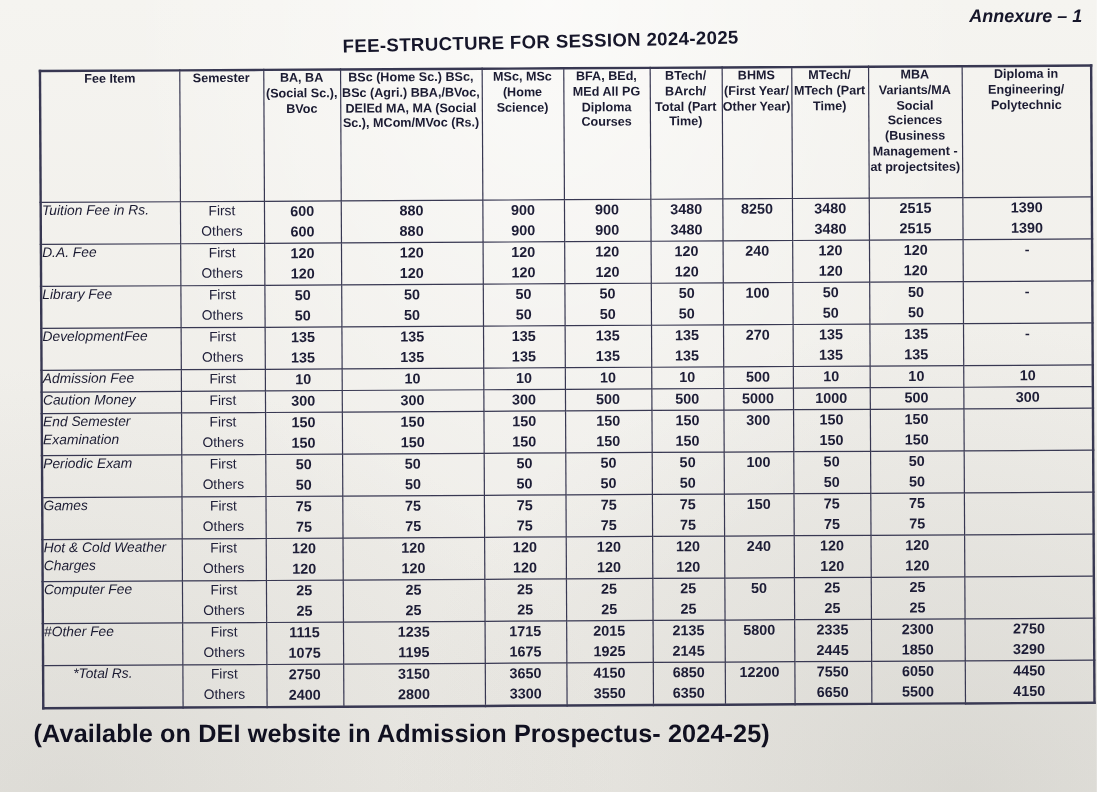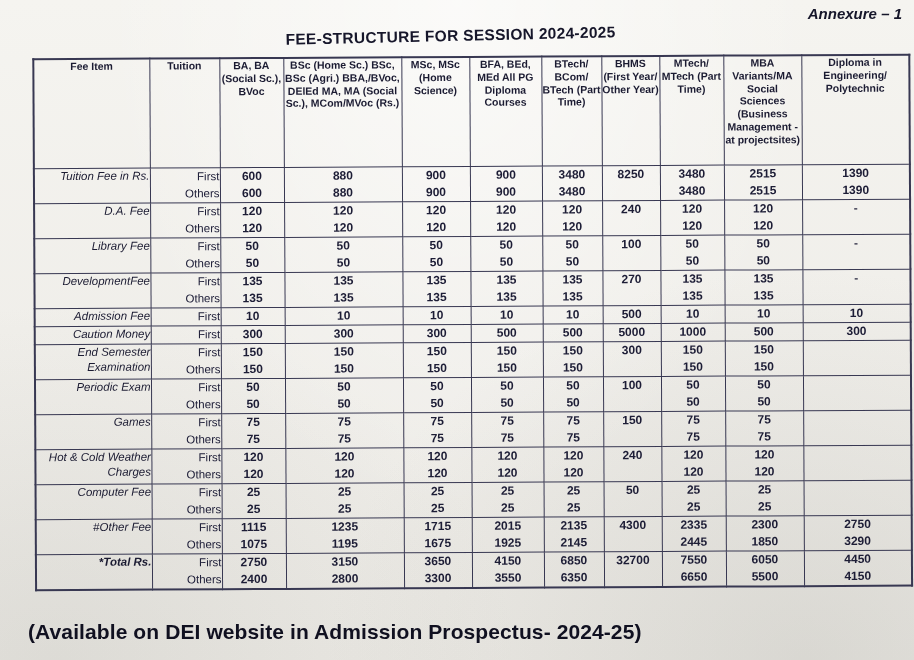--- a/index.html
+++ b/index.html
@@ -35,29 +35,29 @@
   }
   table.fee-table{border:2.2px solid #383852;}
   thead th{
     height:108px;
     font-size:10.5px;font-weight:bold;line-height:1.22;
     text-align:center;padding:3px 1px 0 1px;color:#1b1b32;
   }
   .line{height:17px;line-height:17px;white-space:nowrap;overflow:visible;}
   .fee-label{
     font-style:italic;font-size:11.5px;line-height:15px;
-    padding:2px 2px 0 4px;text-align:right;color:#1b1b32;
-  }
-  .fee-label.bold{font-weight:bold;}
+    padding:2px 2px 0 4px;text-align:left;color:#1b1b32;
+  }
+  .fee-label.bold{font-weight:normal;padding-left:24px;}
   .sem-cell{padding:1px 0 1px 4px;}
-  .sem{font-size:11.5px;text-align:right;}
+  .sem{font-size:11.5px;text-align:center;}
   .val-cell{padding:1px 0;}
   .val{font-size:12px;font-weight:bold;text-align:center;color:#1d1d36;}
   .footer{
-    position:absolute;left:28px;top:620px;
+    position:absolute;left:28px;top:600px;
     font-size:21px;font-weight:600;letter-spacing:.1px;color:#101020;
   }
 </style>
 </head>
 <body>
 
 <div class="page">
   <div class="annexure">Annexure – 1</div>
   <div class="sheet">
     <div class="title">FEE-STRUCTURE FOR SESSION 2024-2025</div>
@@ -71,26 +71,26 @@
           <col style="width:72px">
         <col style="width:60px">
           <col style="width:58px">
           <col style="width:64px">
         <col style="width:78px">
           <col style="width:108px">
       </colgroup>
       <thead>
         <tr>
             <th>Fee Item</th>
-            <th>Tuition</th>
+            <th>Semester</th>
             <th>BA, BA (Social Sc.), BVoc</th>
             <th>BSc (Home Sc.) BSc, BSc (Agri.) BBA,/BVoc, DElEd MA, MA (Social Sc.), MCom/MVoc (Rs.)</th>
             <th>MSc, MSc (Home Science)</th>
             <th>BFA, BEd, MEd All PG Diploma Courses</th>
-            <th>BTech/ BCom/ BTech (Part Time)</th>
+            <th>BTech/ BArch/ Total (Part Time)</th>
             <th>BHMS (First Year/ Other Year)</th>
             <th>MTech/ MTech (Part Time)</th>
             <th>MBA Variants/MA Social Sciences (Business Management - at projectsites)</th>
             <th>Diploma in Engineering/ Polytechnic</th>
           </tr>
       </thead>
       <tbody>
           <tr>
             <td class="fee-label">Tuition Fee in Rs.</td>
             <td class="sem-cell">
@@ -564,21 +564,21 @@
             </td>
             <td class="val-cell">
               <div class="line val">2015</div>
               <div class="line val">1925</div>
             </td>
             <td class="val-cell">
               <div class="line val">2135</div>
               <div class="line val">2145</div>
             </td>
             <td class="val-cell">
-              <div class="line val">4300</div>
+              <div class="line val">5800</div>
               <div class="line val">&nbsp;</div>
             </td>
             <td class="val-cell">
               <div class="line val">2335</div>
               <div class="line val">2445</div>
             </td>
             <td class="val-cell">
               <div class="line val">2300</div>
               <div class="line val">1850</div>
             </td>
@@ -607,21 +607,21 @@
             </td>
             <td class="val-cell">
               <div class="line val">4150</div>
               <div class="line val">3550</div>
             </td>
             <td class="val-cell">
               <div class="line val">6850</div>
               <div class="line val">6350</div>
             </td>
             <td class="val-cell">
-              <div class="line val">32700</div>
+              <div class="line val">12200</div>
               <div class="line val">&nbsp;</div>
             </td>
             <td class="val-cell">
               <div class="line val">7550</div>
               <div class="line val">6650</div>
             </td>
             <td class="val-cell">
               <div class="line val">6050</div>
               <div class="line val">5500</div>
             </td>

